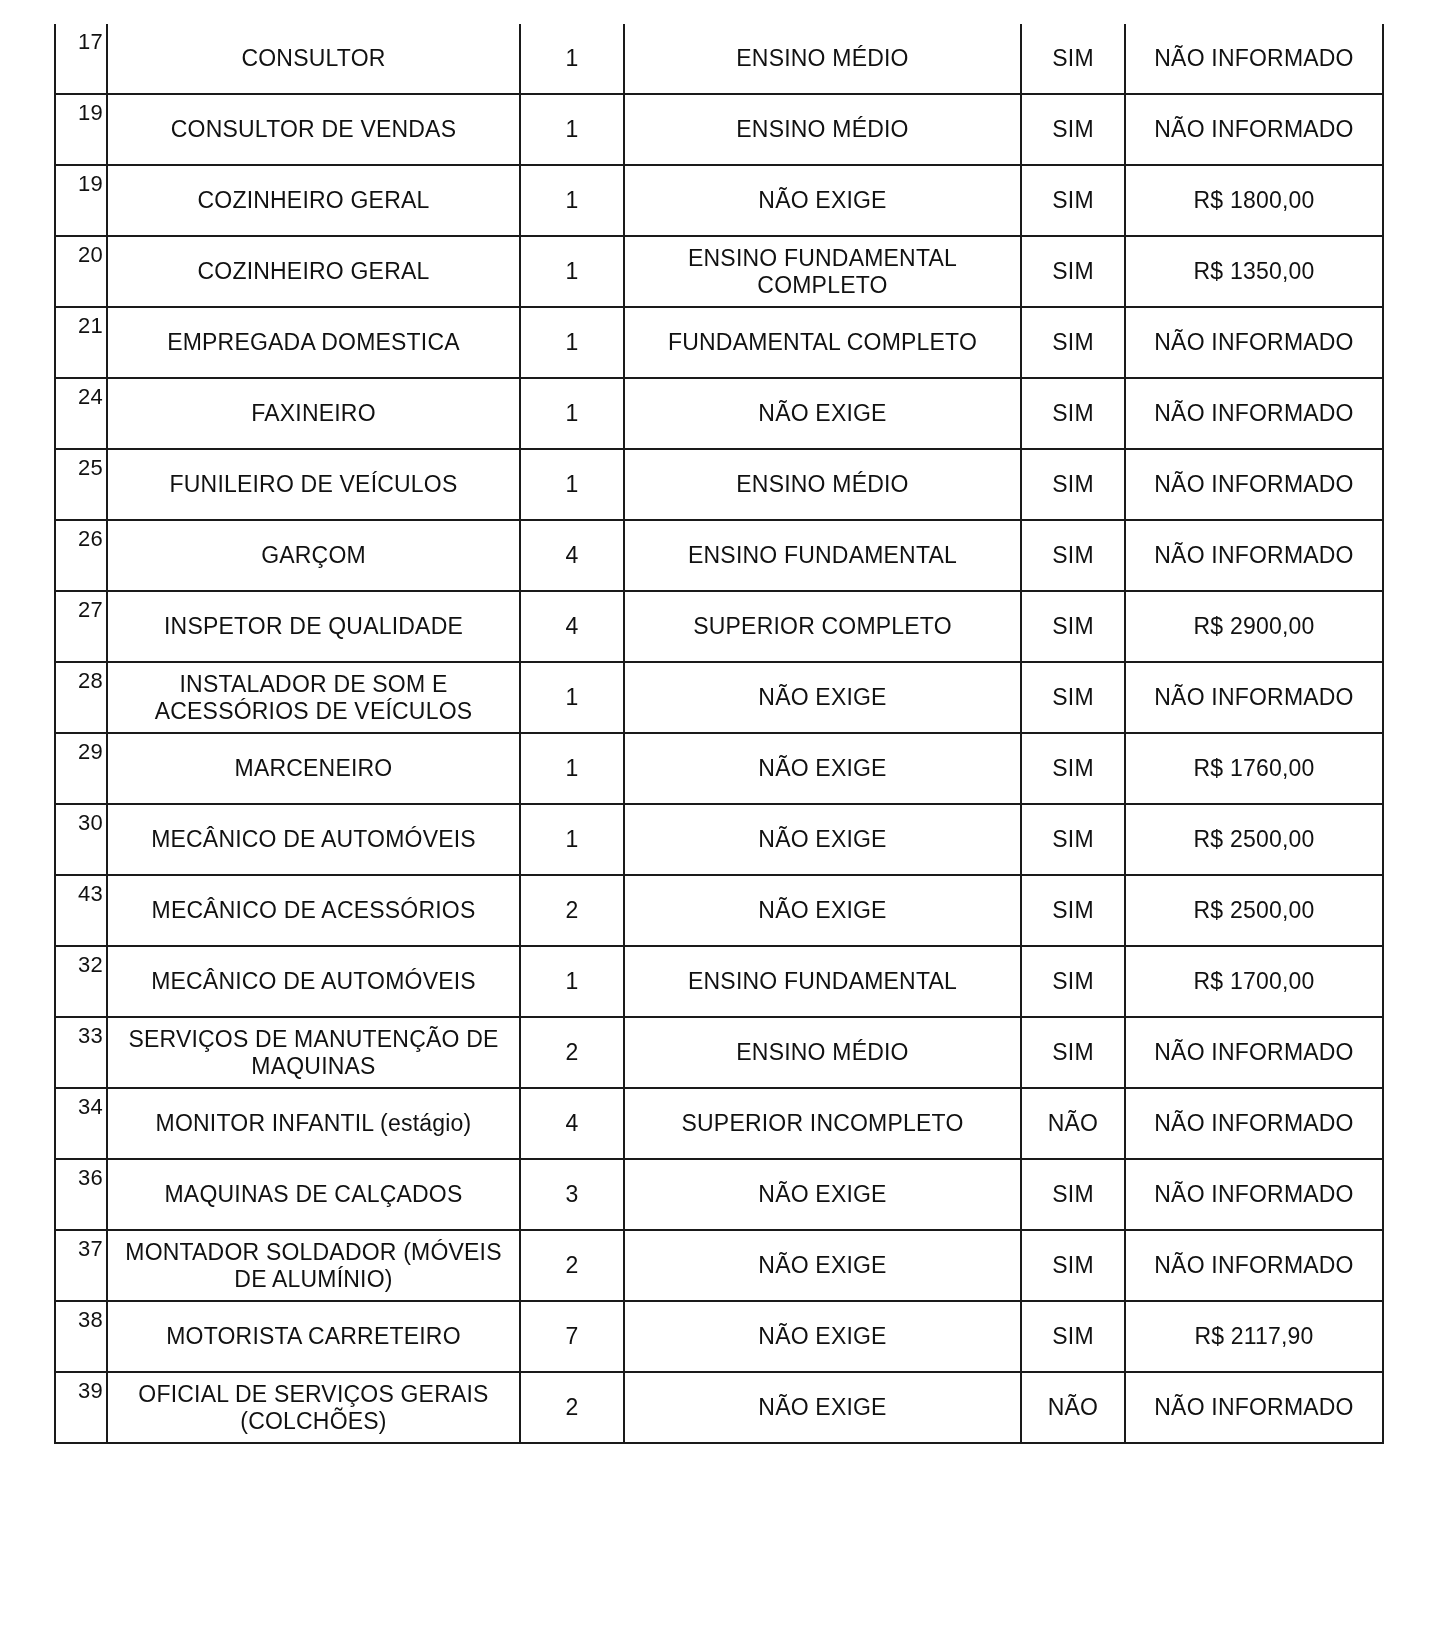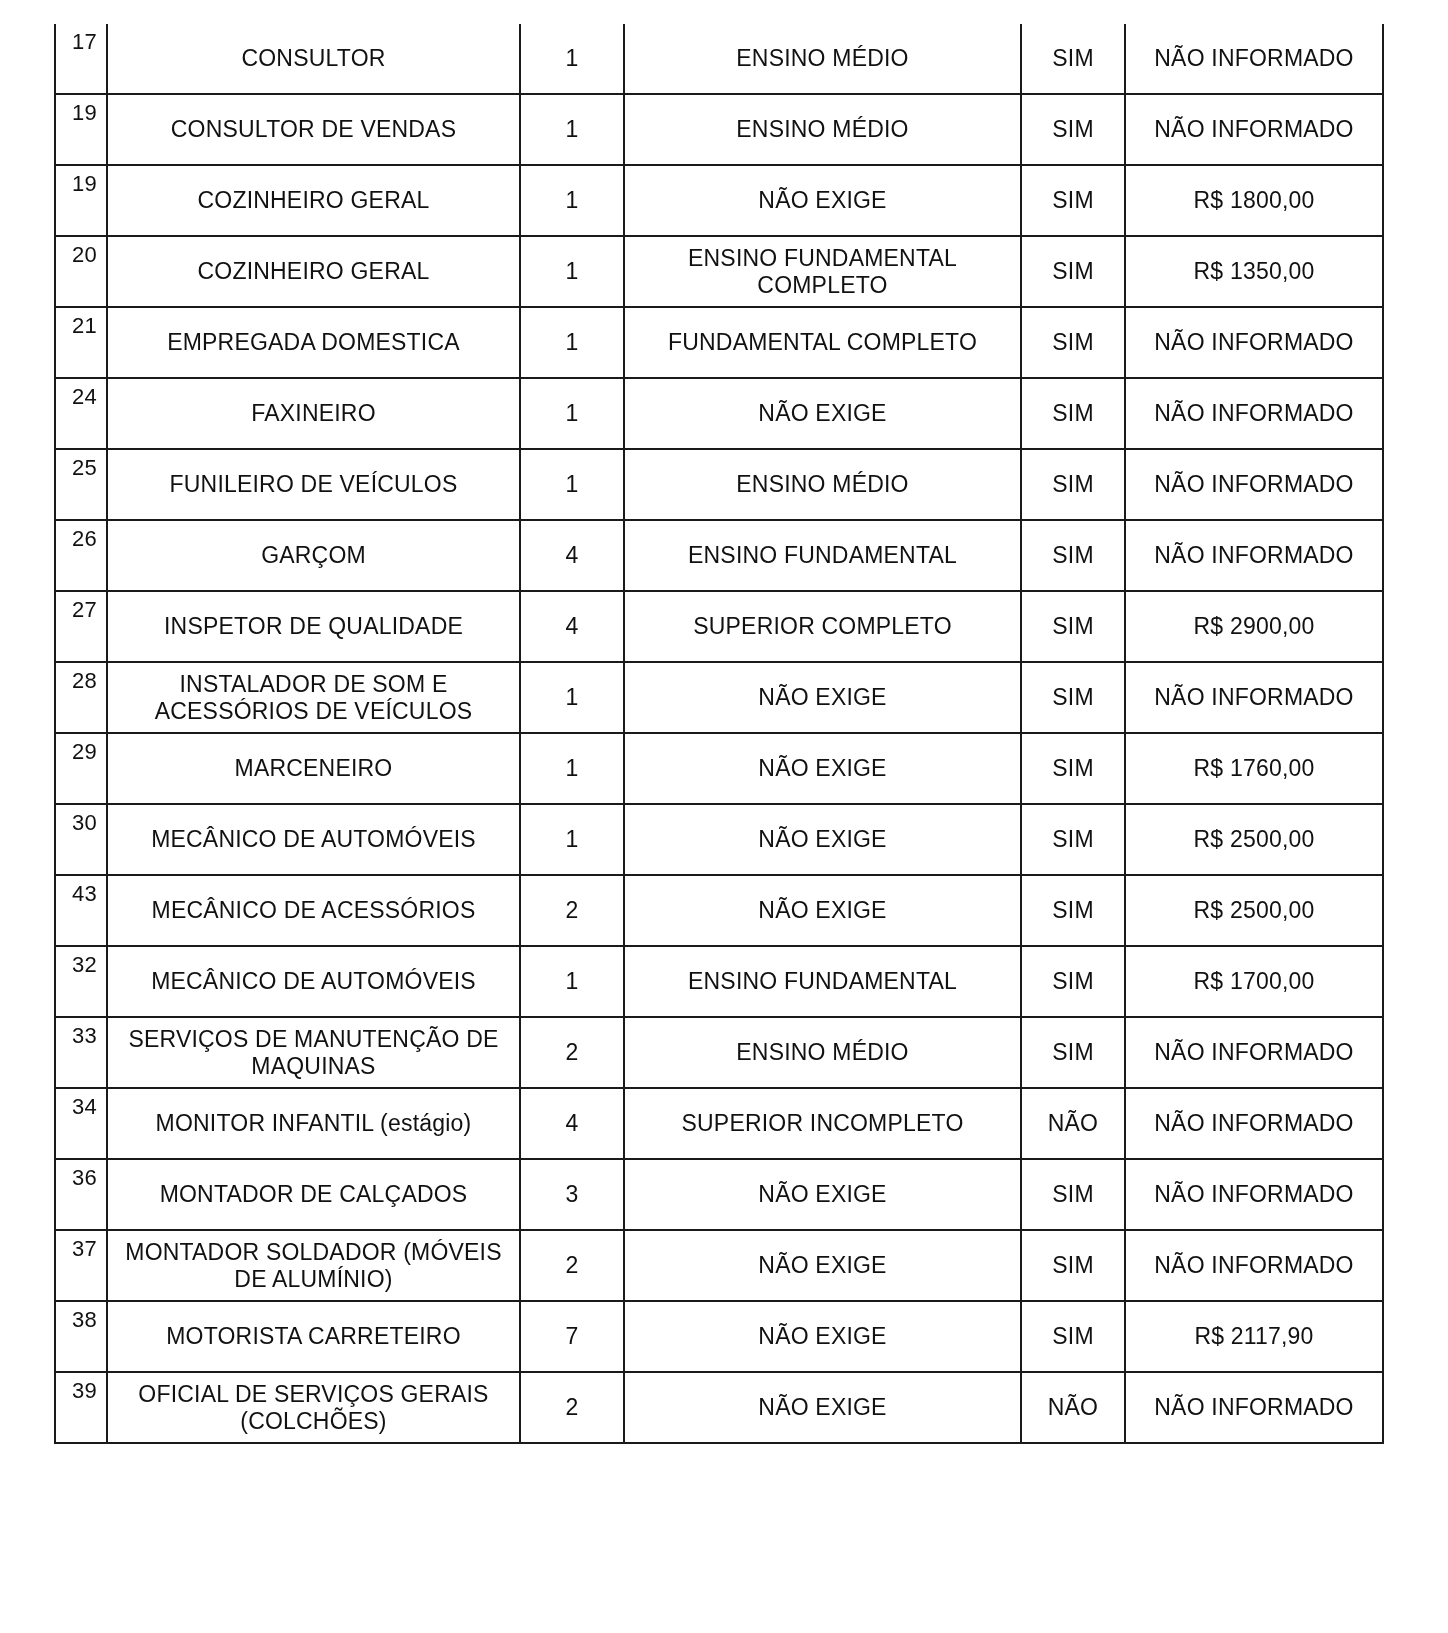--- a/index.html
+++ b/index.html
@@ -9,21 +9,21 @@
           table-layout: fixed; width: 1328px; }
   col.c-num { width: 52px; }
   col.c-occ { width: 413px; }
   col.c-qty { width: 104px; }
   col.c-edu { width: 397px; }
   col.c-exp { width: 104px; }
   col.c-sal { width: 258px; }
   td { border: 2px solid #1a1a1a; height: 65px; padding: 0; font-size: 23px;
        text-align: center; vertical-align: middle; line-height: 27px; letter-spacing: 0.2px; }
   tr:first-child td { border-top: none; }
-  td.num { vertical-align: top; text-align: left; padding-left: 16px; padding-top: 4px; font-size: 22px; }
+  td.num { vertical-align: top; text-align: left; padding-left: 22px; padding-top: 4px; font-size: 22px; }
 </style>
 </head>
 <body>
 
 <table>
   <colgroup>
     <col class="c-num">
       <col class="c-occ">
       <col class="c-qty">
       <col class="c-edu">
@@ -154,21 +154,21 @@
       <tr>
         <td class="num">34</td>
         <td>MONITOR INFANTIL (estágio)</td>
         <td>4</td>
         <td>SUPERIOR INCOMPLETO</td>
         <td>NÃO</td>
         <td>NÃO INFORMADO</td>
       </tr>
       <tr>
         <td class="num">36</td>
-        <td>MONTADOR DE CALÇADOS</td>
+        <td>MAQUINAS DE CALÇADOS</td>
         <td>3</td>
         <td>NÃO EXIGE</td>
         <td>SIM</td>
         <td>NÃO INFORMADO</td>
       </tr>
       <tr>
         <td class="num">37</td>
         <td>MONTADOR SOLDADOR (MÓVEIS DE ALUMÍNIO)</td>
         <td>2</td>
         <td>NÃO EXIGE</td>

